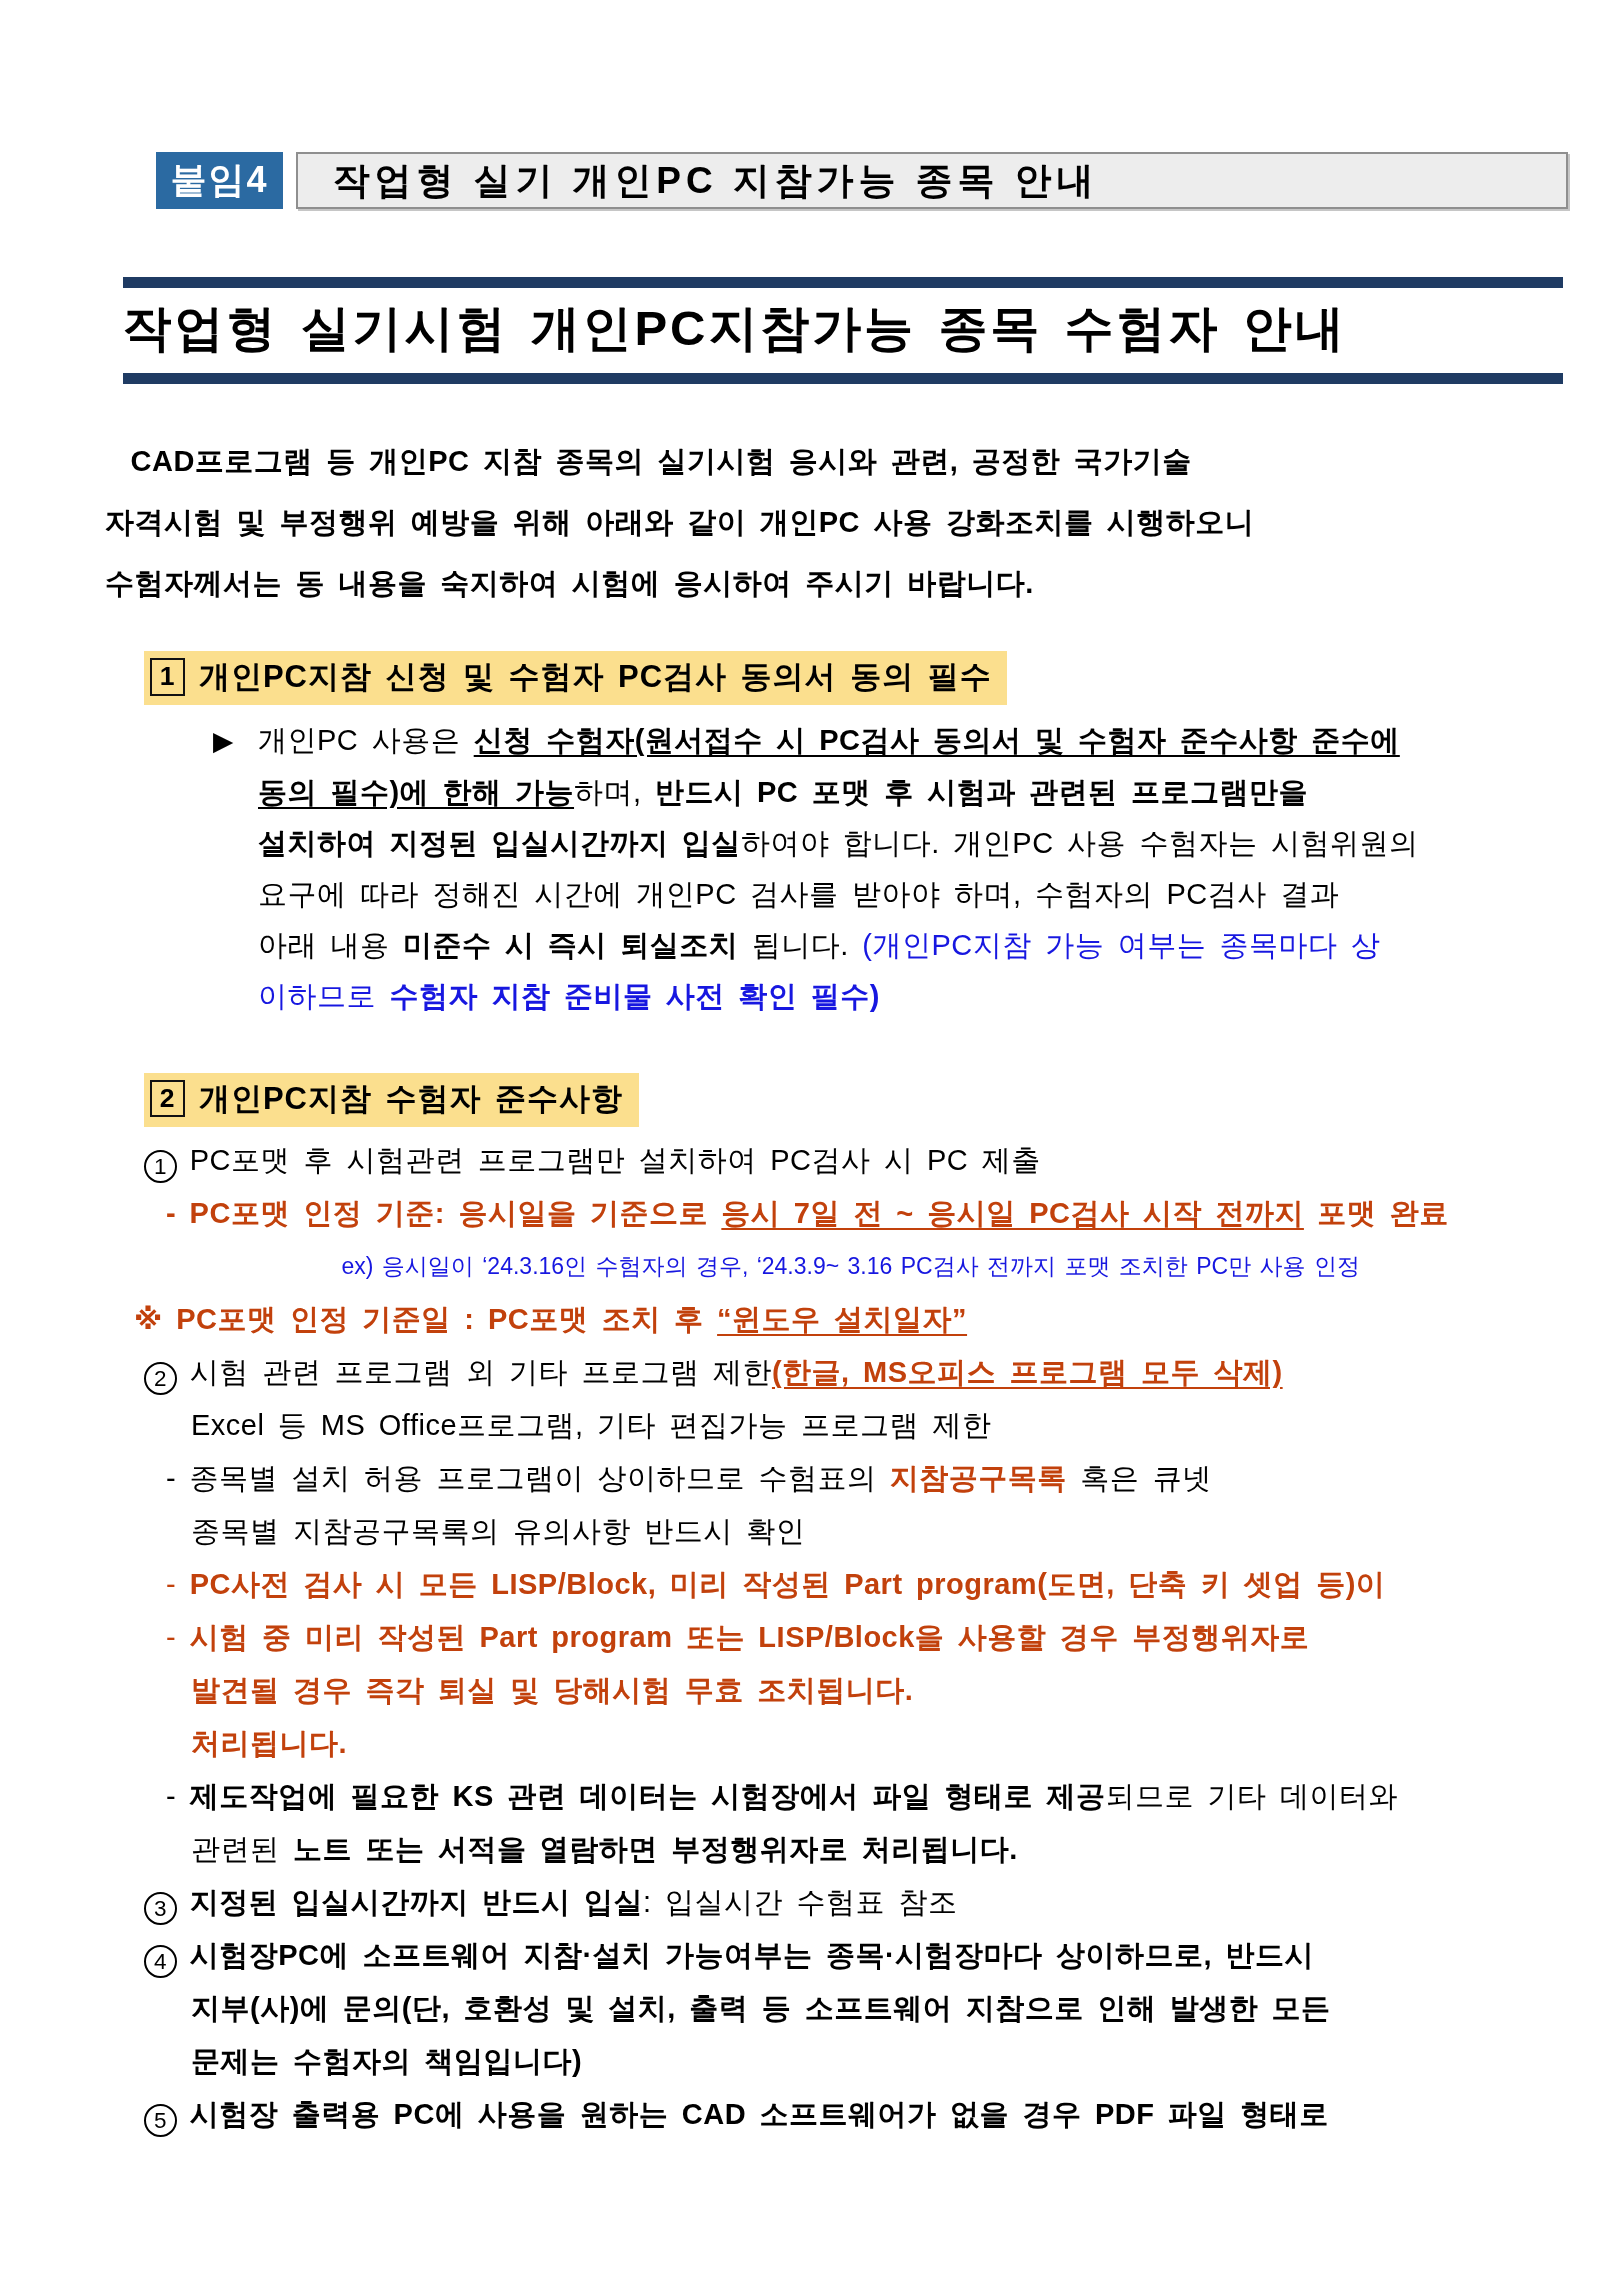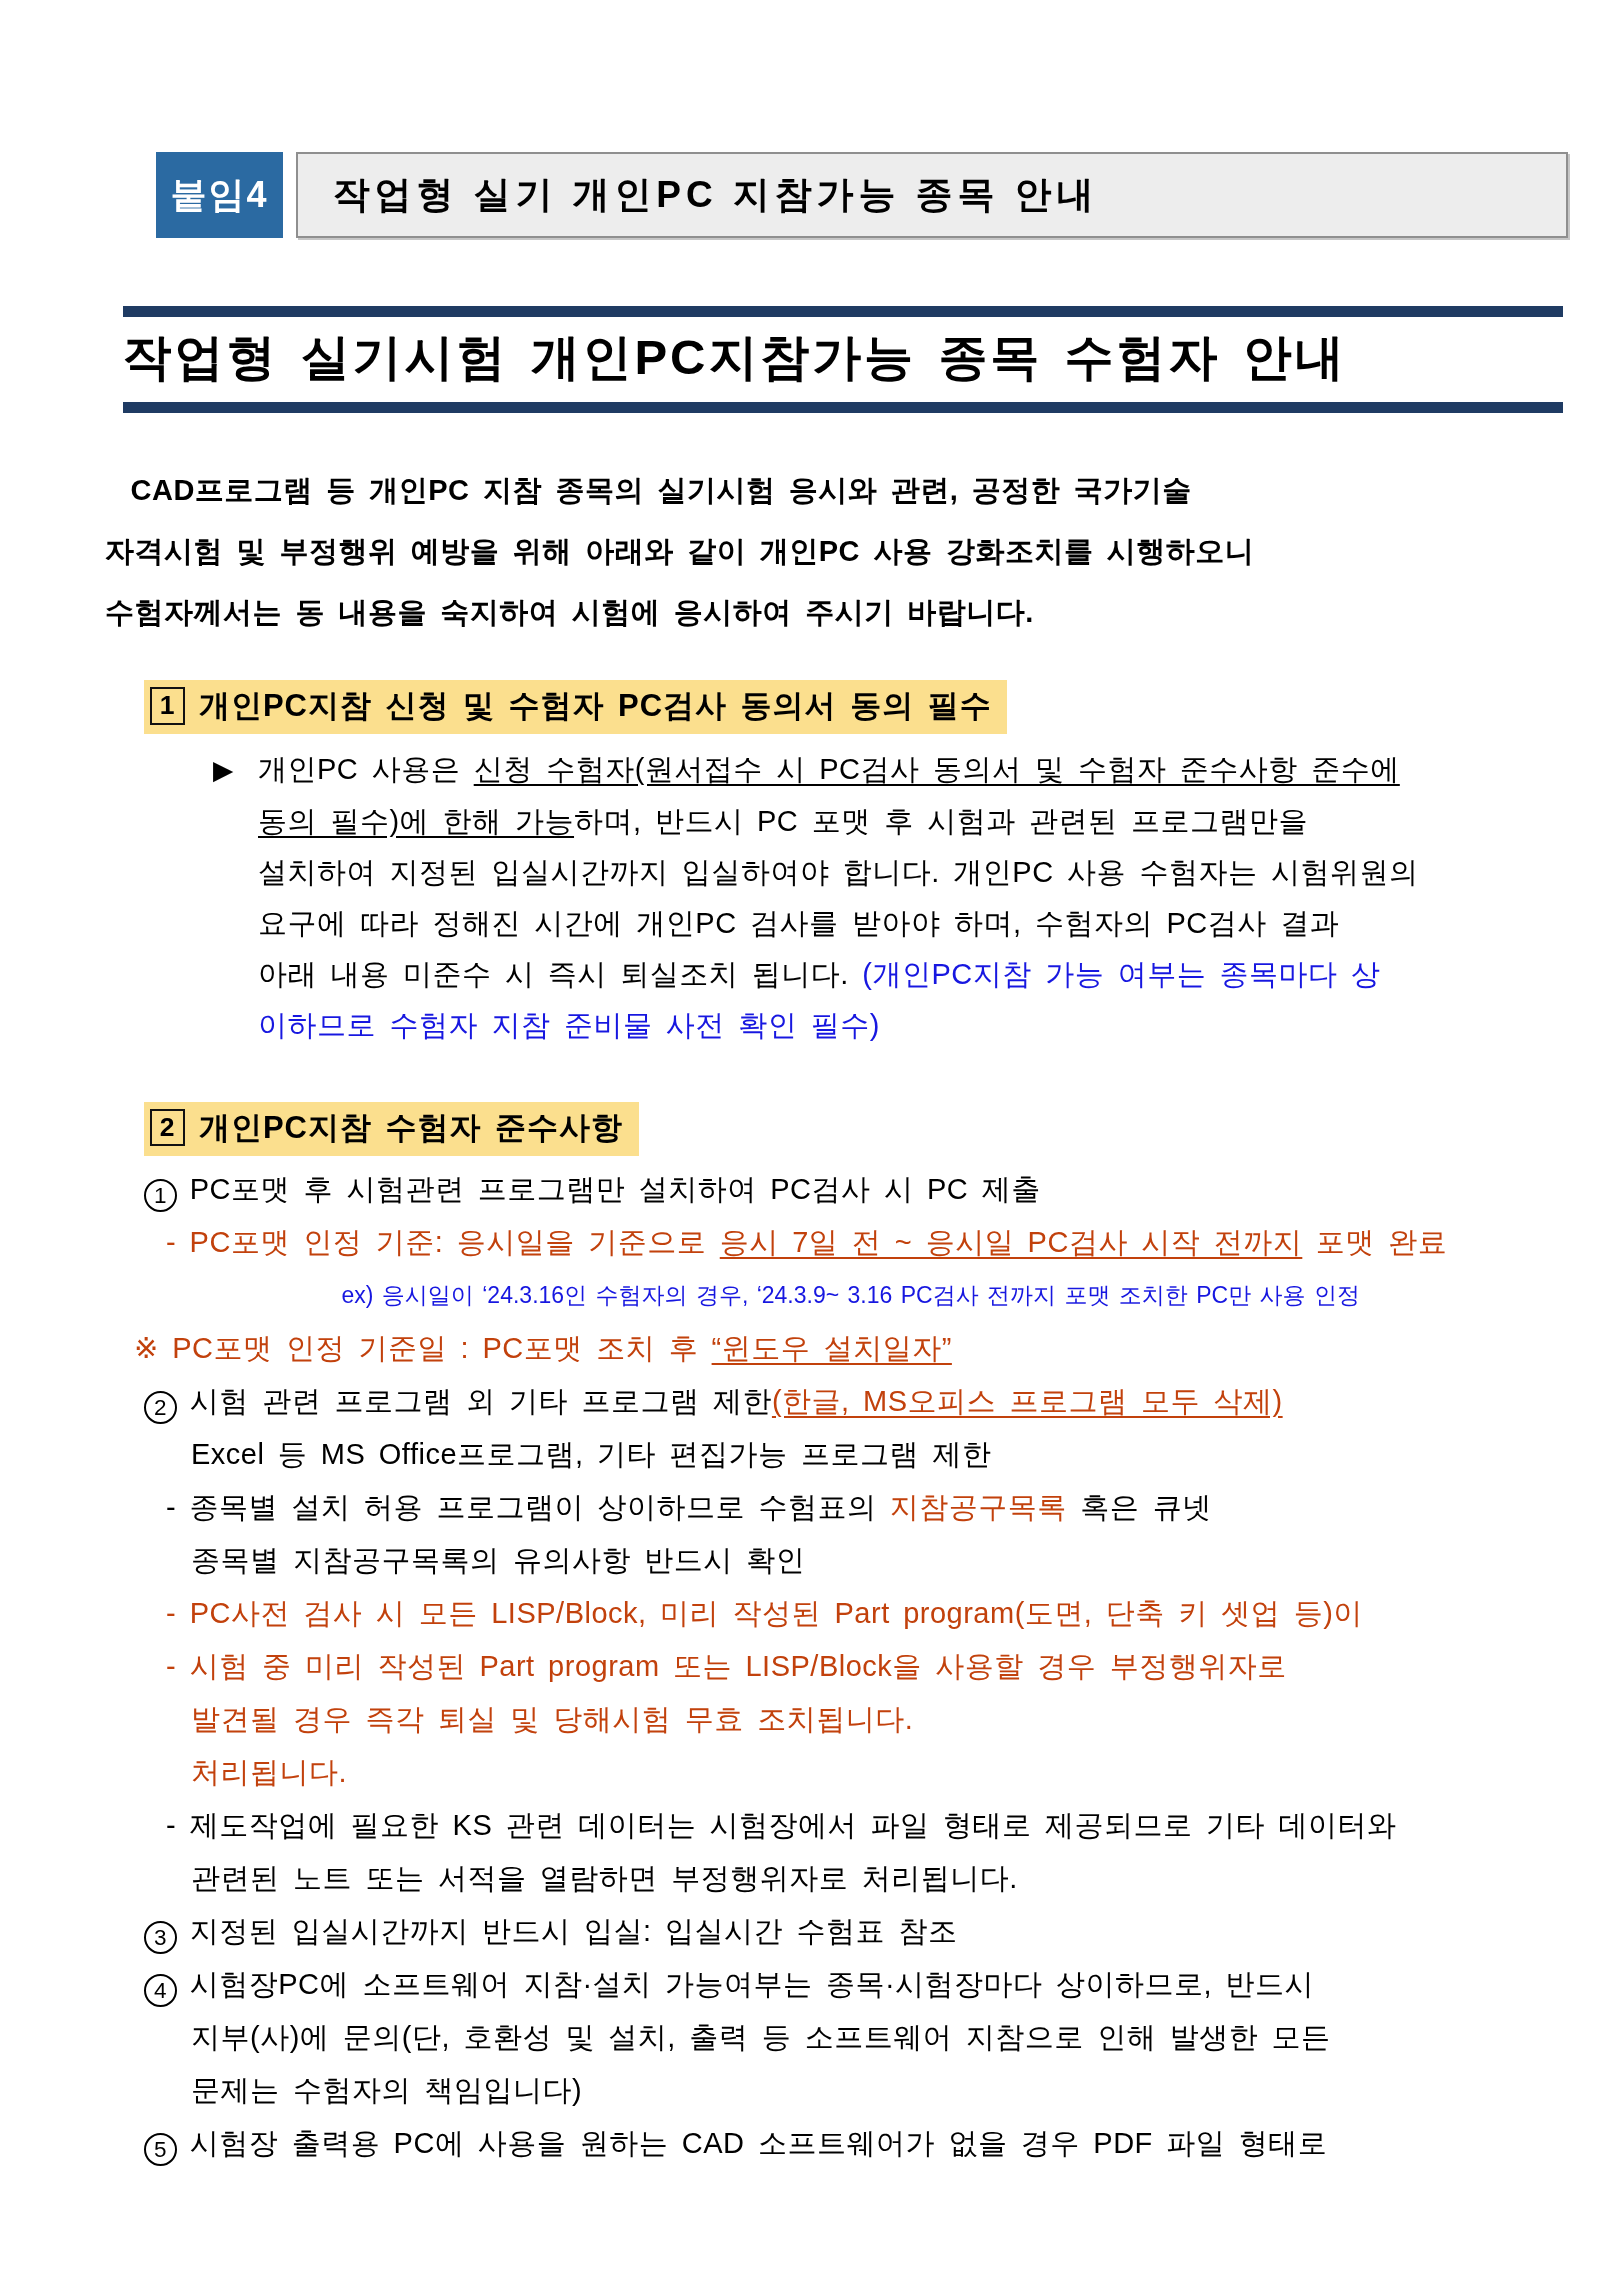--- a/index.html
+++ b/index.html
@@ -8,21 +8,21 @@
     width:1620px;
     height:2291px;
     background:#ffffff;
     overflow:hidden;
     font-family:"Liberation Sans","DejaVu Sans",sans-serif;
     color:#000;
   }
   .content{padding:0 25.5px 0 105px;}
 
   
-  .header-row{margin-top:152px;margin-left:51px;margin-right:26.5px;display:flex;height:86px;}
+  .header-row{margin-top:152px;margin-left:51px;margin-right:26.5px;display:flex;height:57px;}
   .badge{
     width:127px;background:#2b6aa2;color:#ffffff;
     display:flex;align-items:center;justify-content:center;
     font-size:36px;font-weight:700;letter-spacing:2px;flex:none;
   }
   .header-box{
     flex:1;margin-left:12.7px;background:#ededed;border:2px solid #8f8f8f;
     box-shadow:2px 2px 0 #c6c6c6;
     display:flex;align-items:center;padding-left:35px;
     font-size:37px;font-weight:700;letter-spacing:4.9px;
@@ -54,21 +54,21 @@
     font-size:26.5px;font-weight:700;line-height:1.15;
     padding:1px 7.8px 2px 7.8px;margin-right:13.7px;vertical-align:2px;
   }
 
   
   .lines{font-size:29px;letter-spacing:0.5px;word-spacing:4.9px;}
   .line{white-space:pre;}
   .s1{margin-top:9.8px;line-height:51px;}
   .s2{margin-top:7.8px;line-height:53px;}
 
-  .b{font-weight:400;}
+  .b{font-weight:700;}
   .u{text-decoration:underline;text-underline-offset:4.9px;}
   .red{color:#c2410c;}
   .blue{color:#1717e0;}
 
   
   .lead{padding-left:108px;}
   .hang{padding-left:153px;}
   .item{padding-left:39px;}
   .itemcont{padding-left:86px;}
   .sub{padding-left:61px;}

